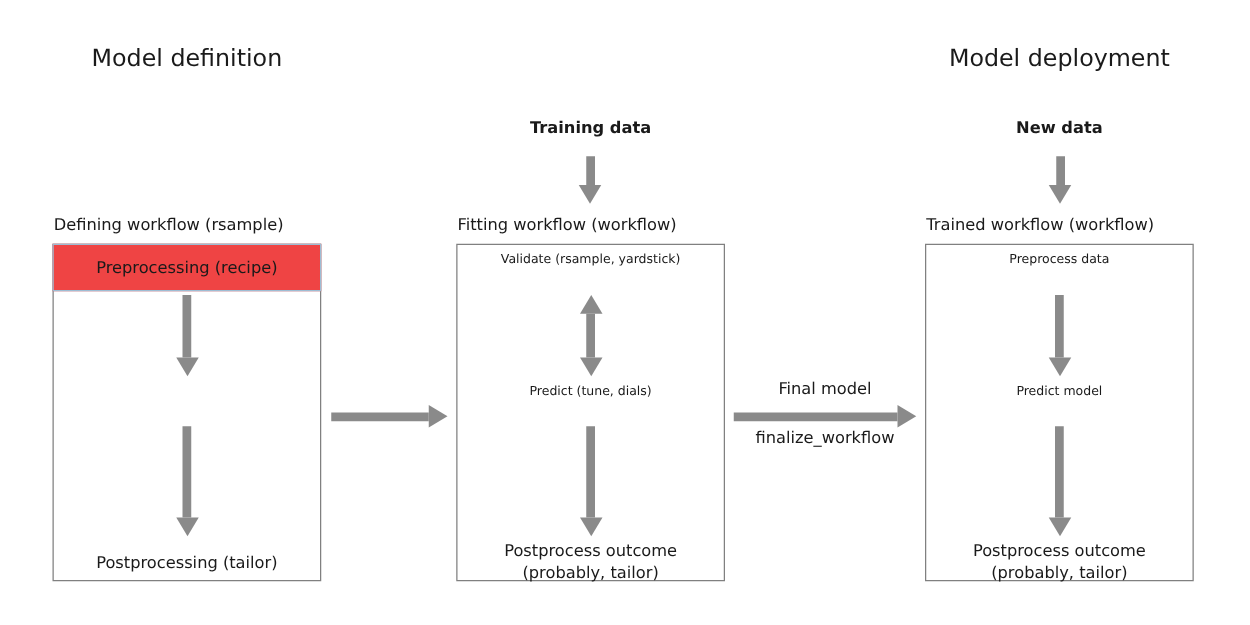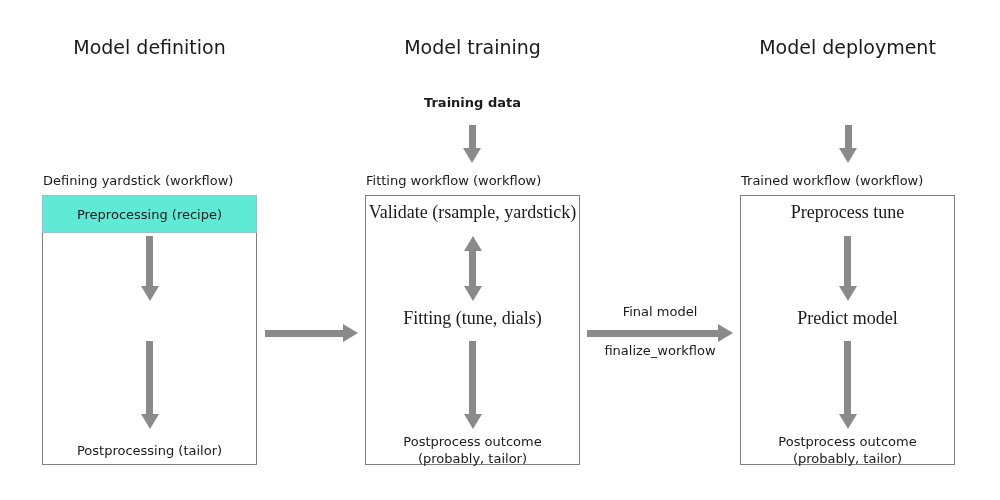--- a/index.html
+++ b/index.html
@@ -41,35 +41,34 @@
     width: 215px;
     height: 270px;
     border: 1px solid #808080;
     background: #ffffff;
     box-sizing: border-box;
   }
   .box-header {
     position: absolute;
     top: -1px; left: -1px; right: -1px;
     height: 38px;
-    background: #5eead4;
+    background: #ef4444;
     border: 1px solid #9dbdd4;
     box-sizing: border-box;
     display: flex;
     align-items: center;
     justify-content: center;
     font-size: 13px;
   }
   .step {
     position: absolute;
     left: 0; right: 0;
     text-align: center;
-    font-size: 18px;
-    white-space: nowrap;
-    font-family: Liberation Serif, serif;
+    font-size: 10px;
+    white-space: nowrap;
   }
   .step-1 { top: 6px; }
   .step-2 { top: 112px; }
   .step-3 {
     position: absolute;
     left: 0; right: 0;
     top: 237px;
     height: 34px;
     display: flex;
     flex-direction: column;
@@ -131,35 +130,35 @@
     font-size: 13px;
     white-space: nowrap;
   }
 </style>
 </head>
 <body>
 
 <div class="canvas">
 
   <div class="col-title" style="left:42px">Model definition</div>
-  <div class="col-title" style="left:365px">Model training</div>
   <div class="col-title" style="left:740px">Model deployment</div>
 
   <div class="io-label" style="left:365px">Training data</div>
   <div class="arrow-v io-arrow" style="left:472px">
     <div class="stem"></div>
     <div class="head-down"></div>
   </div>
 
+  <div class="io-label" style="left:740px">New data</div>
   <div class="arrow-v io-arrow" style="left:848px">
     <div class="stem"></div>
     <div class="head-down"></div>
   </div>
 
-  <div class="box-label" style="left:43px">Defining yardstick (workflow)</div>
+  <div class="box-label" style="left:43px">Defining workflow (rsample)</div>
   <div class="box-label" style="left:366px">Fitting workflow (workflow)</div>
   <div class="box-label" style="left:741px">Trained workflow (workflow)</div>
 
   <div class="box" style="left:42px">
     <div class="box-header">
       <span>Preprocessing (recipe)</span>
     </div>
     <div class="arrow-v arrow-a">
       <div class="stem"></div>
       <div class="head-down"></div>
@@ -174,33 +173,33 @@
     </div>
   </div>
 
   <div class="box" style="left:365px">
     <div class="step step-1">Validate (rsample, yardstick)</div>
     <div class="arrow-v arrow-a">
       <div class="head-up"></div>
       <div class="stem"></div>
       <div class="head-down"></div>
     </div>
-    <div class="step step-2">Fitting (tune, dials)</div>
+    <div class="step step-2">Predict (tune, dials)</div>
     <div class="arrow-v arrow-b">
       <div class="stem"></div>
       <div class="head-down"></div>
     </div>
     <div class="step-3">
       <span>Postprocess outcome</span>
       <span>(probably, tailor)</span>
     </div>
   </div>
 
   <div class="box" style="left:740px">
-    <div class="step step-1">Preprocess tune</div>
+    <div class="step step-1">Preprocess data</div>
     <div class="arrow-v arrow-a">
       <div class="stem"></div>
       <div class="head-down"></div>
     </div>
     <div class="step step-2">Predict model</div>
     <div class="arrow-v arrow-b">
       <div class="stem"></div>
       <div class="head-down"></div>
     </div>
     <div class="step-3">

